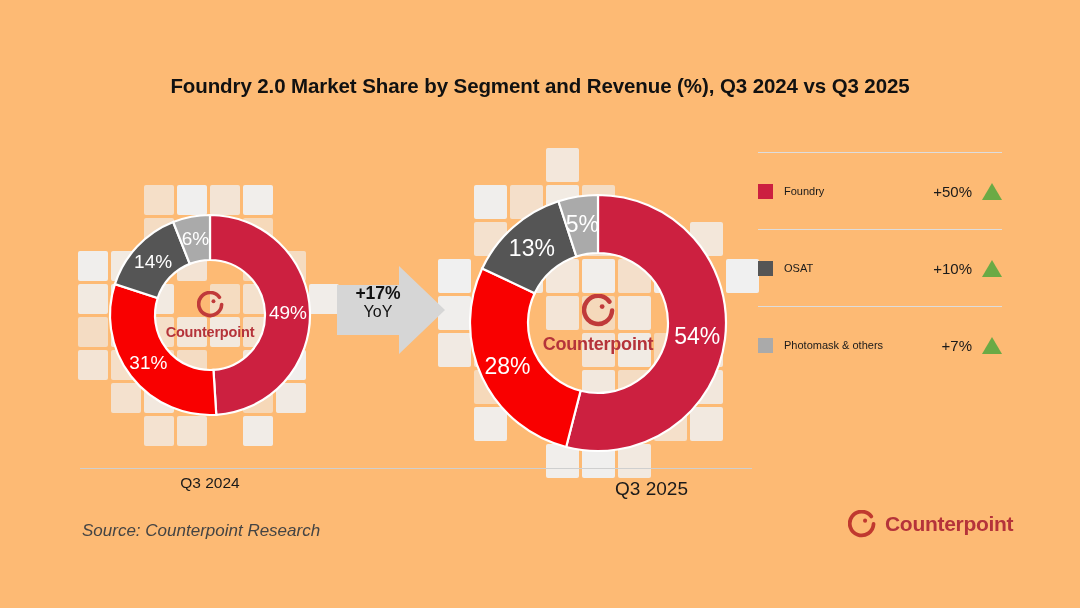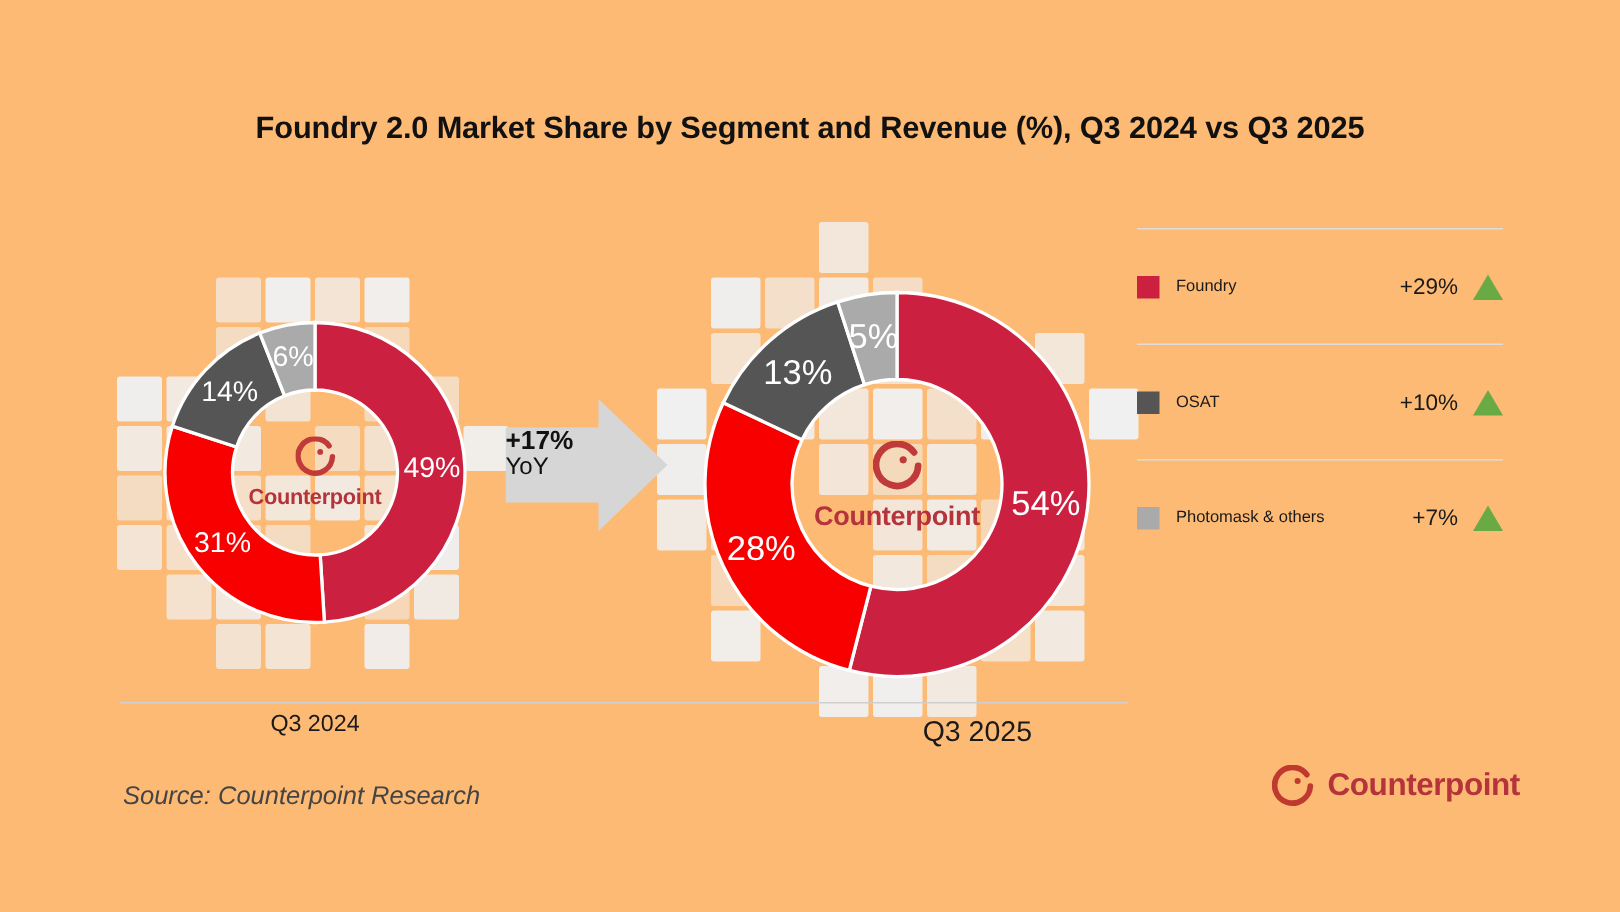--- a/index.html
+++ b/index.html
@@ -77,20 +77,21 @@
     left: 337px;
     top: 266px;
     width: 108px;
     height: 88px;
   }
   #yoy-arrow .arrow-text {
     position: absolute;
     left: 0;
     top: 17px;
     width: 82px;
+    text-align: center;
     color: #111111;
     line-height: 1.16;
   }
   #yoy-arrow .arrow-pct {
     font-size: 17.5px;
     font-weight: bold;
     display: block;
   }
   #yoy-arrow .arrow-sub {
     font-size: 16px;
@@ -353,21 +354,21 @@
 
   <div id="axis-line"></div>
   <div class="period-label" id="period-2024">Q3 2024</div>
   <div class="period-label" id="period-2025">Q3 2025</div>
 
   <div id="legend">
 
     <div class="legend-row">
       <span class="legend-swatch" style="background:#cc2040;"></span>
       <span class="legend-name">Foundry</span>
-      <span class="legend-delta">+29%</span>
+      <span class="legend-delta">+50%</span>
       <span class="tri-up"></span>
     </div>
 
 
     <div class="legend-row">
       <span class="legend-swatch" style="background:#555555;"></span>
       <span class="legend-name">OSAT</span>
       <span class="legend-delta">+10%</span>
       <span class="tri-up"></span>
     </div>

